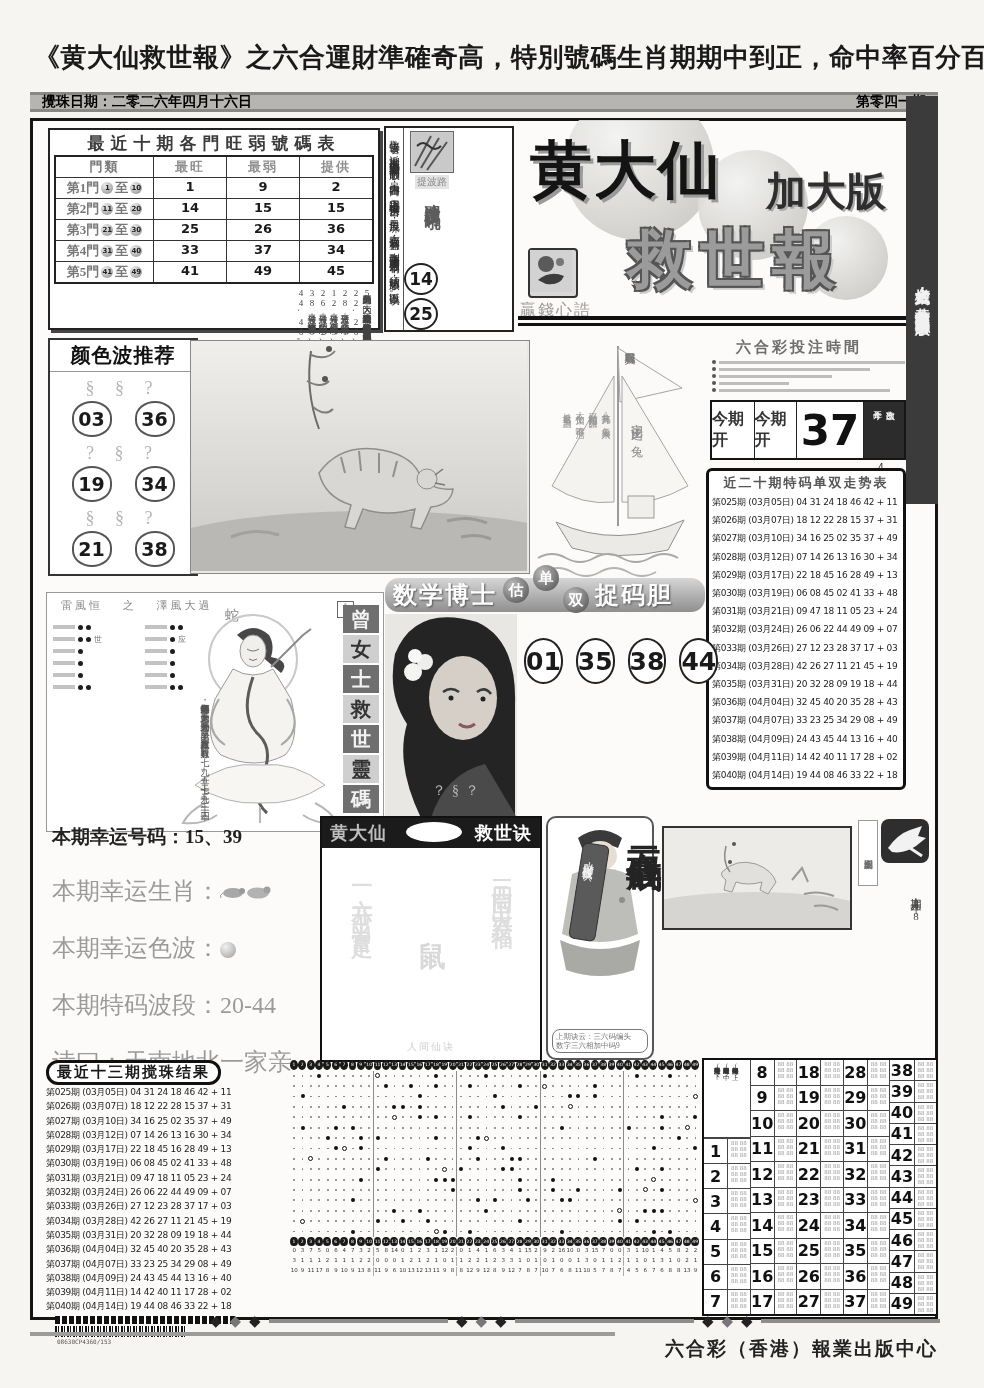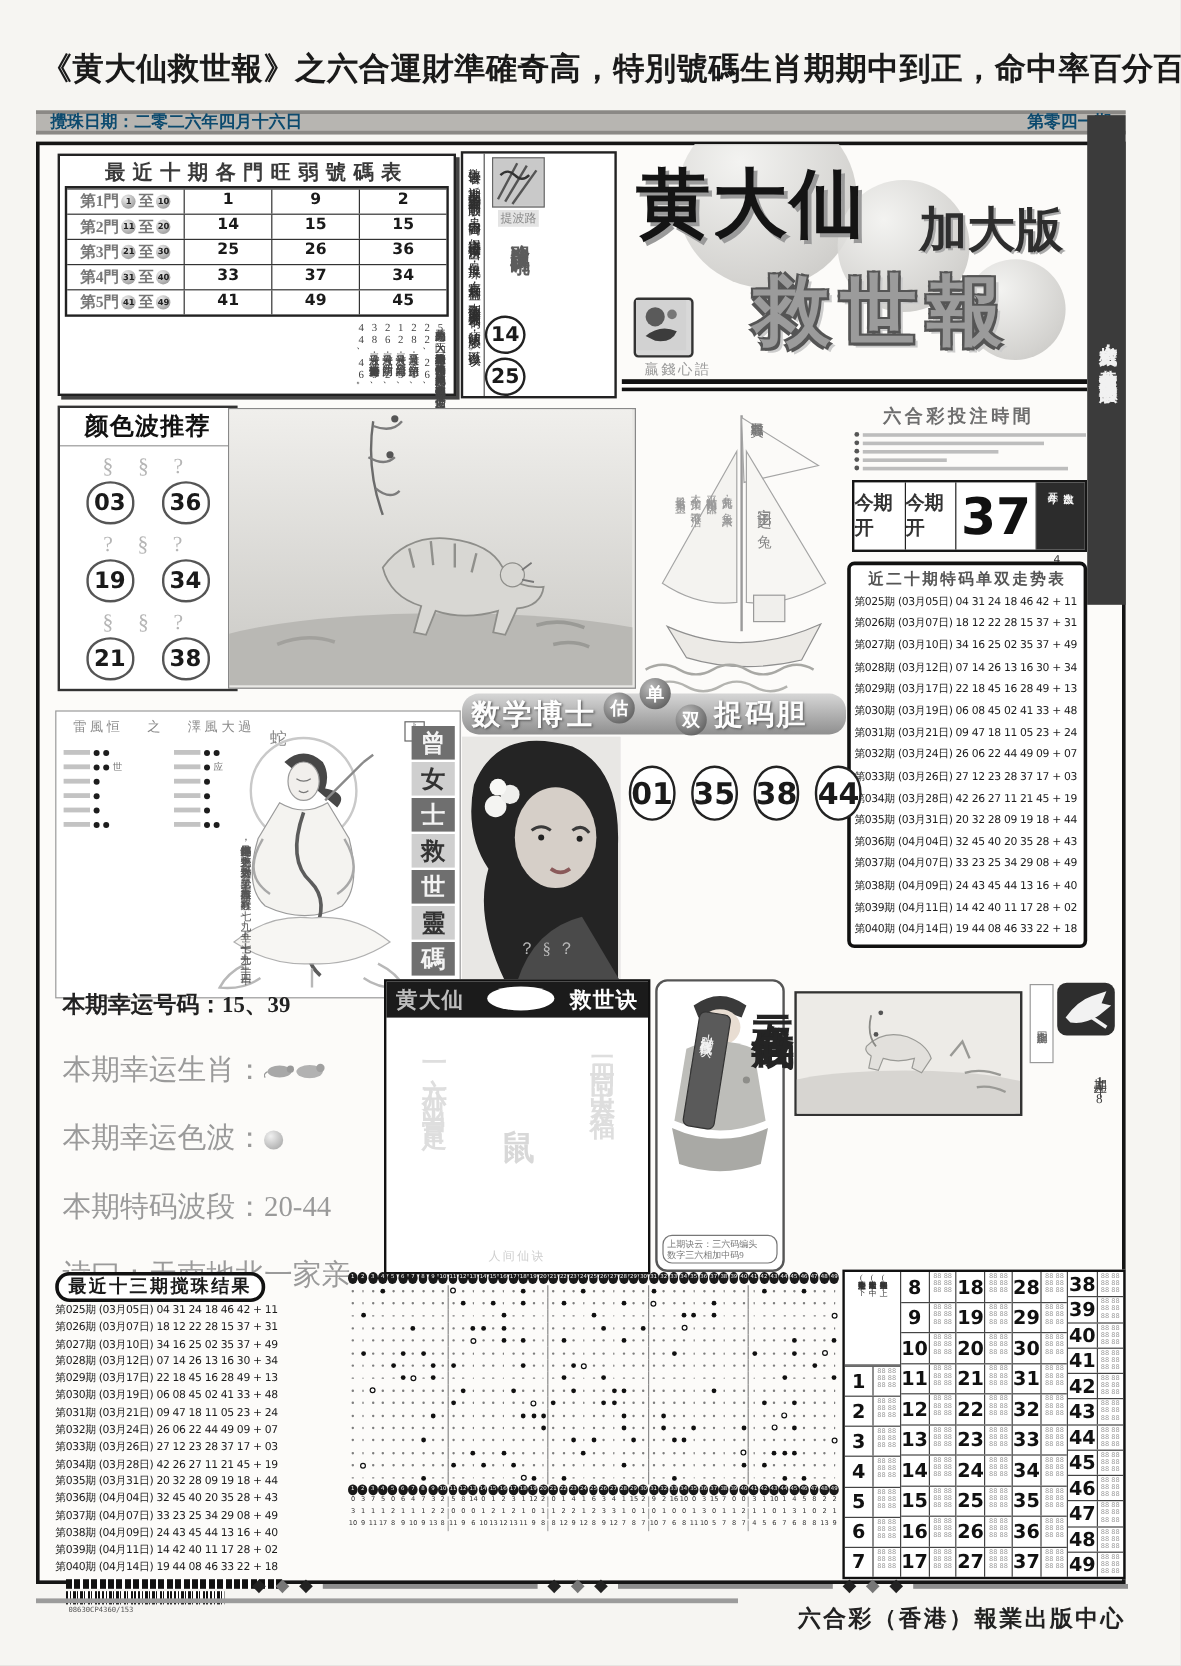--- a/index.html
+++ b/index.html
@@ -3,21 +3,21 @@
 <meta charset="utf-8">
 <style>
   html,body{margin:0;padding:0;background:#dcdad6;}
   #page{position:relative;width:984px;height:1388px;background:#f6f5f2;overflow:hidden;
         font-family:"Liberation Serif",serif;color:#1a1a1a;}
   .abs{position:absolute;}
   .vtext{writing-mode:vertical-rl;text-orientation:upright;}
   
   #headline{left:34px;top:40px;width:916px;font-size:26px;font-weight:bold;letter-spacing:0.5px;white-space:nowrap;}
   #subbar{left:30px;top:92px;width:908px;height:20px;background:#b7b5b1;border-top:3px solid #8a8885;border-bottom:3px solid #8a8885;
-          display:flex;justify-content:space-between;align-items:center;padding:0 12px;box-sizing:border-box;font-size:14px;font-weight:bold;color:#0c4a6e;}
+          display:flex;justify-content:space-between;align-items:center;padding:0 12px;box-sizing:border-box;font-size:14px;font-weight:bold;color:#000000;}
   #frame{left:30px;top:118px;width:908px;height:1202px;border:3px solid #151515;background:#fcfbf9;box-sizing:border-box;}
   #side-banner{left:906px;top:96px;width:32px;height:408px;background:#3b3b3b;color:#f1f1f1;
                display:flex;align-items:center;justify-content:center;font-size:15px;font-weight:bold;letter-spacing:1px;}
   
   #hotcold{left:48px;top:128px;width:332px;height:202px;border:2px solid #222;box-shadow:3px 3px 0 #444;background:#fff;box-sizing:border-box;padding:2px 4px;}
   #hotcold .t{font-size:17px;font-weight:bold;letter-spacing:6px;text-align:center;color:#3a3a3a;}
   #hc-tbl{border:2px solid #222;}
   .hc-row{display:flex;border-top:1px solid #333;font-family:"DejaVu Sans",sans-serif;font-size:13px;font-weight:bold;}
   .hc-row.hdr{border-top:none;color:#8f8f8f;letter-spacing:2px;font-family:"Liberation Serif",serif;}
   .hc-c{flex:1;text-align:center;padding:1px 0;border-left:1px solid #333;}
@@ -36,21 +36,21 @@
         font-family:"DejaVu Sans",sans-serif;font-weight:bold;}
   .tip-num{width:30px;height:28px;font-size:17px;margin-top:3px;}
   
   #masthead{left:518px;top:120px;width:388px;height:214px;overflow:hidden;}
   .balloon{position:absolute;border-radius:50%;background:radial-gradient(circle at 35% 30%,#f2f2f0,#cfcecb 70%,#bdbcb9);opacity:.9;}
   #mh1{position:absolute;left:12px;top:8px;font-size:62px;font-weight:bold;color:#141414;text-shadow:3px 3px 0 #9a9a9a;letter-spacing:2px;}
   #mh1b{position:absolute;left:248px;top:44px;font-size:40px;font-weight:bold;color:#2e2e2e;text-shadow:2px 2px 0 #aaa;}
   #mh2{position:absolute;left:110px;top:96px;font-size:64px;font-weight:bold;color:#9b9b9b;letter-spacing:8px;
        text-shadow:-2px -2px 0 #555,2px -2px 0 #555,-2px 2px 0 #555,2px 2px 0 #555,4px 4px 0 #ccc;}
   #mh-money{position:absolute;left:10px;top:128px;width:46px;height:46px;border:2px solid #333;border-radius:4px;background:#d8d8d8;}
-  #mh-money-label{position:absolute;left:19px;top:180px;font-size:12px;color:#9a9a9a;letter-spacing:2px;}
+  #mh-money-label{position:absolute;left:2px;top:180px;font-size:16px;color:#9a9a9a;letter-spacing:2px;}
   .mh-line{position:absolute;left:0;width:100%;background:#111;}
   
   #colorwave{left:48px;top:338px;width:150px;height:238px;border:2px solid #333;background:#fff;box-sizing:border-box;text-align:center;}
   #cw-title{font-size:20px;font-weight:bold;letter-spacing:1px;color:#111;border-bottom:1px solid #999;padding:2px 0;}
   .cw-marks{font-size:18px;color:#b5b5b5;letter-spacing:8px;margin-top:6px;}
   .cw-nums{display:flex;justify-content:space-around;padding:0 10px;margin-top:2px;}
   .cw-num{width:36px;height:32px;font-size:19px;border-color:#555;border-radius:50% / 46%;}
   
   #tiger{left:190px;top:340px;width:338px;height:232px;border:1px solid #888;background:#e9e8e5;}
   
@@ -180,20 +180,26 @@
     <span>第零四一期</span>
   </div>
 
   <div class="abs" id="frame"></div>
 
   <div class="abs vtext" id="side-banner">六合權威：《黄大仙救世報加大版》強勢出版！</div>
 
   <div class="abs" id="hotcold">
     <div class="t">最近十期各門旺弱號碼表</div>
     <div id="hc-tbl">
+        <div class="hc-row hdr">
+          <div class="hc-c">門類</div>
+          <div class="hc-c">最旺</div>
+          <div class="hc-c">最弱</div>
+          <div class="hc-c">提供</div>
+        </div>
         <div class="hc-row">
           <div class="hc-c">第1門<span class="ball">1</span>至<span class="ball">10</span></div>
           <div class="hc-c">1</div>
           <div class="hc-c">9</div>
           <div class="hc-c">2</div>
         </div>
         <div class="hc-row">
           <div class="hc-c">第2門<span class="ball">11</span>至<span class="ball">20</span></div>
           <div class="hc-c">14</div>
           <div class="hc-c">15</div>

